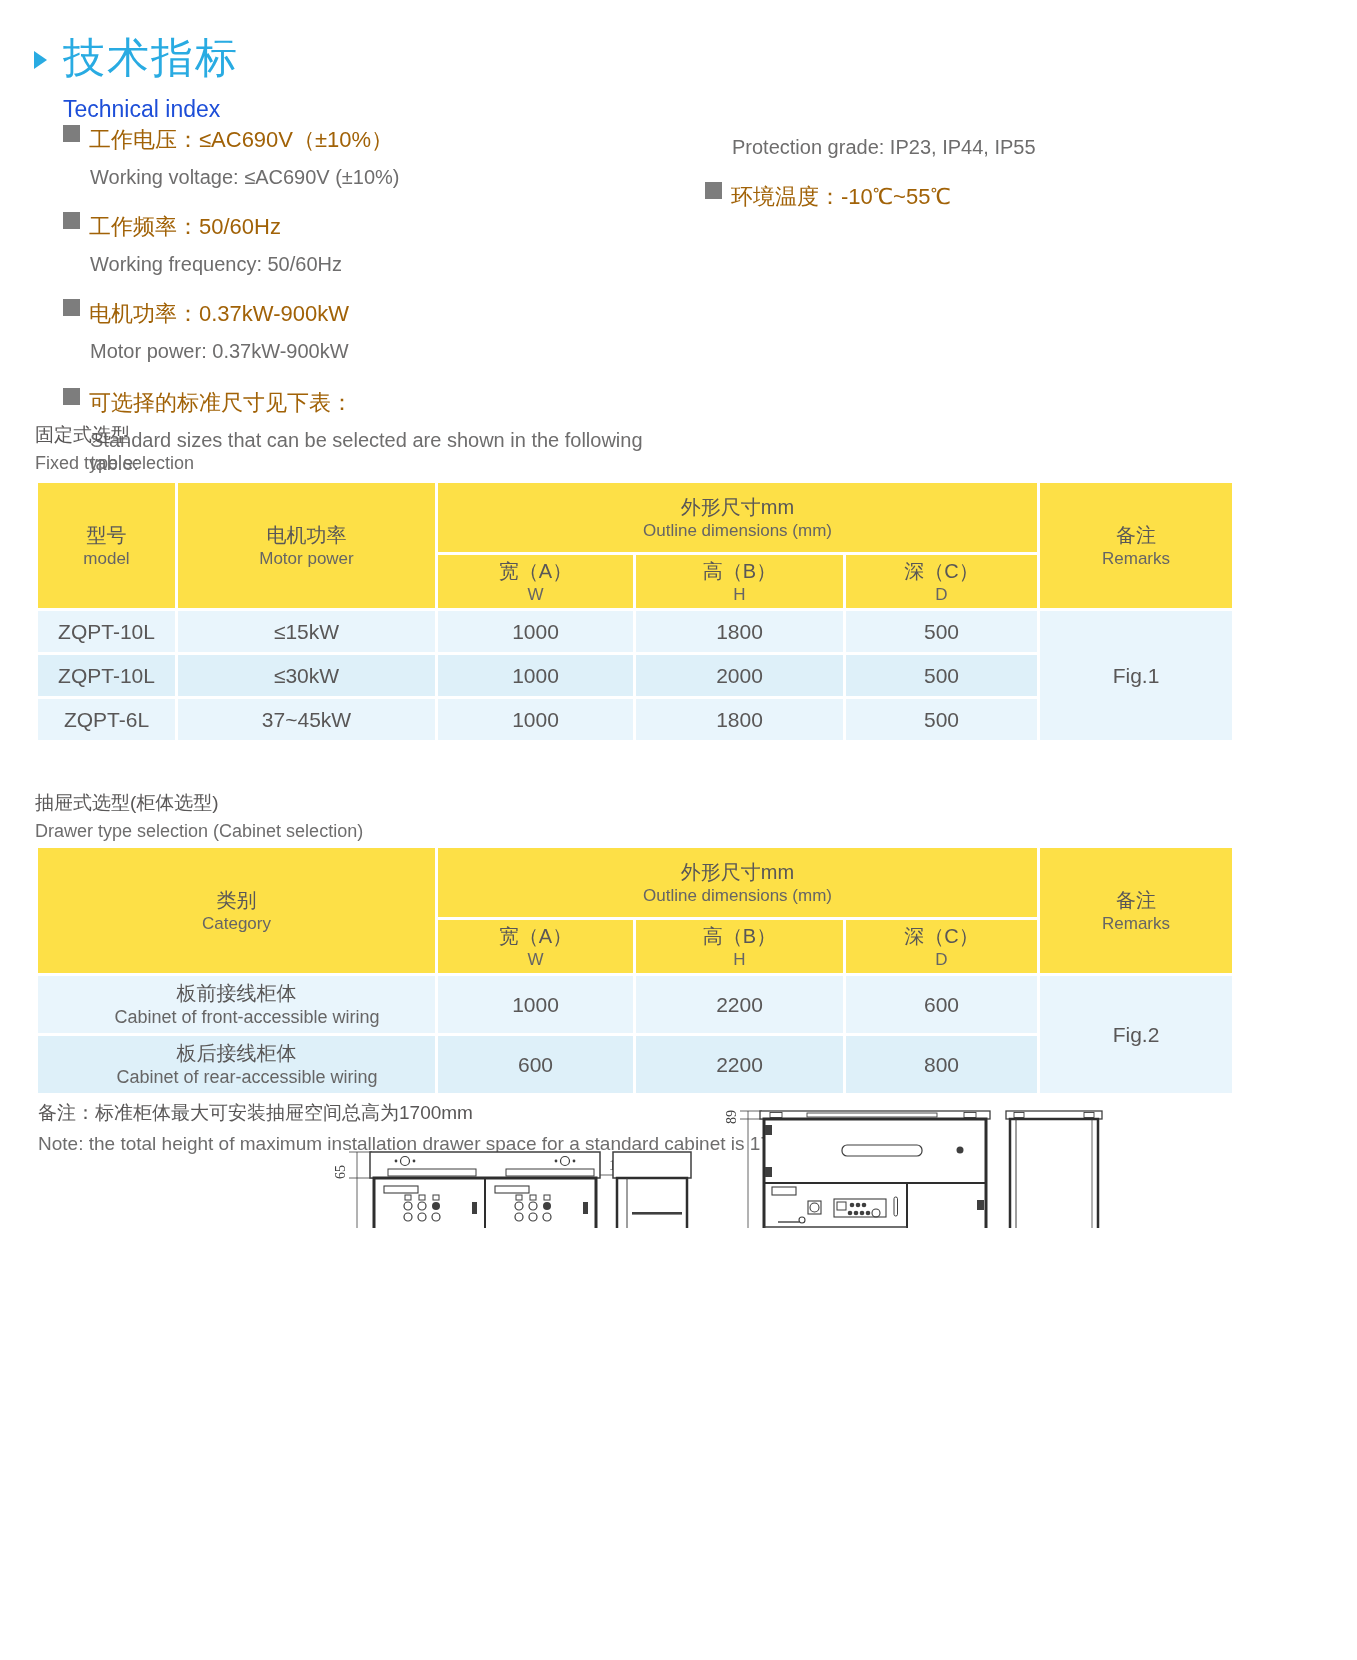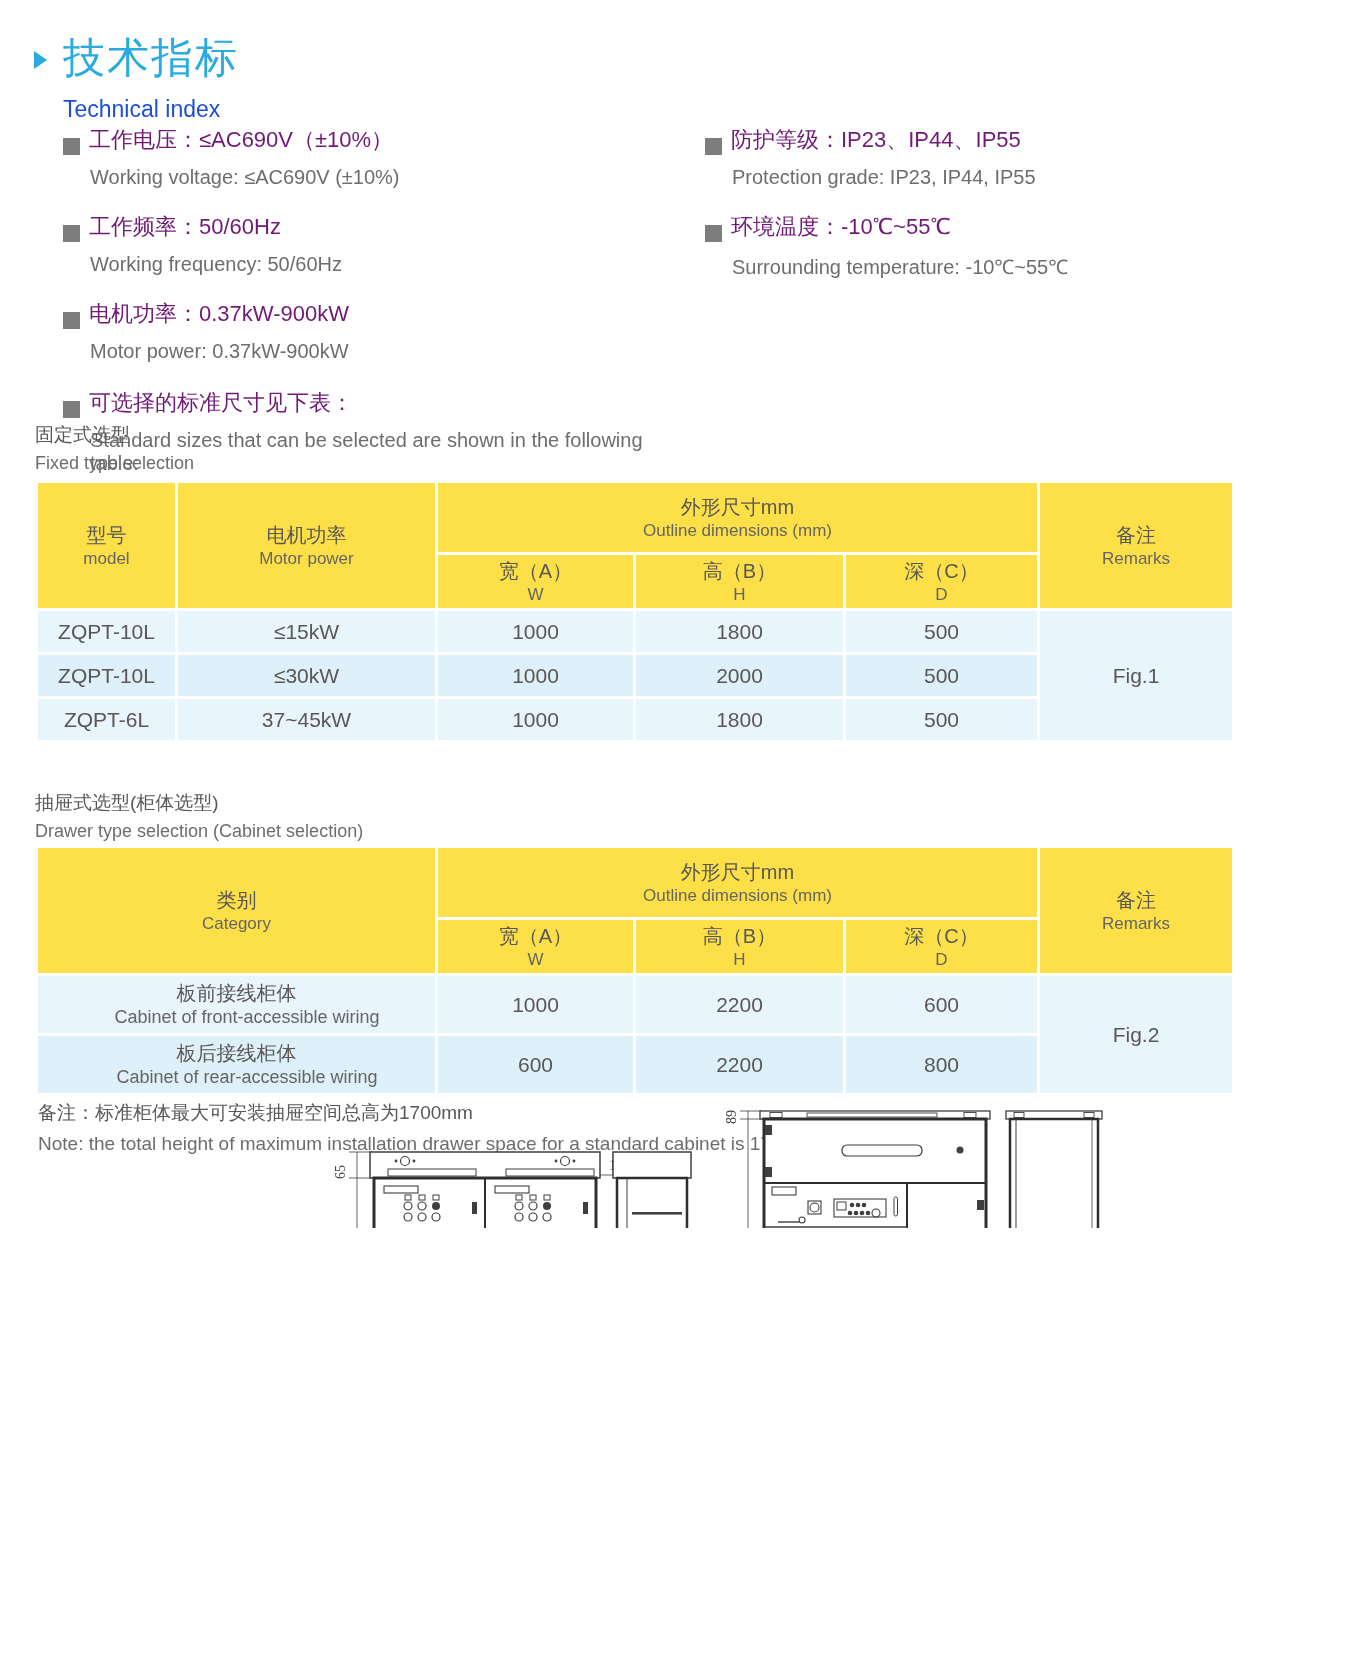--- a/index.html
+++ b/index.html
@@ -12,21 +12,21 @@
   .tri{width:0;height:0;border-left:13px solid #29abe2;border-top:9px solid transparent;
        border-bottom:9px solid transparent;margin-right:16px;margin-top:4px;}
   .title-cn{font-size:42px;color:#29abe2;letter-spacing:2px;}
   .title-en{font-size:23px;color:#1d4ed8;margin:10px 0 0 29px;}
 
   
   .spec-col{position:absolute;top:125px;}
   .spec-col.left{left:63px;width:620px;}
   .spec-col.right{left:705px;width:620px;}
   .spec{margin-bottom:23px;}
-  .spec .cn{font-size:22px;color:#701a75;display:flex;align-items:flex-end;}
+  .spec .cn{font-size:22px;color:#a16207;display:flex;align-items:flex-start;}
   .bullet{display:inline-block;width:17px;height:17px;background:#7d7d7d;margin-right:9px;flex:0 0 auto;}
   .spec .en{font-size:20px;color:#6e6d6d;padding-left:27px;margin-top:11px;}
   .spec.intro{margin-top:25px;}
 
   
   .section-label{position:absolute;left:35px;}
   .section-label .cn{font-size:19px;color:#595757;}
   .section-label .en{font-size:18px;color:#6e6d6d;margin-top:5px;}
 
   
@@ -98,32 +98,27 @@
       <div class="cn">
           <span class="bullet"></span>
           <span>可选择的标准尺寸见下表：</span>
         </div>
       <div class="en">Standard sizes that can be selected are shown in the following table:</div>
     </div>
   </div>
 
   <div class="spec-col right">
     <div class="spec">
-      <div class="cn">
-          <span class="bullet"></span>
-          <span>防护等级：IP23、IP44、IP55</span>
-        </div>
       <div class="en">Protection grade: IP23, IP44, IP55</div>
     </div>
     <div class="spec">
       <div class="cn">
           <span class="bullet"></span>
           <span>环境温度：-10℃~55℃</span>
         </div>
-      <div class="en">Surrounding temperature: -10℃~55℃</div>
     </div>
   </div>
 
   <div class="section-label" style="top:422px;">
     <div class="cn">固定式选型</div>
     <div class="en">Fixed type selection</div>
   </div>
 
   <table class="spec-table" style="top:480px;width:1197px;">
     <colgroup>

